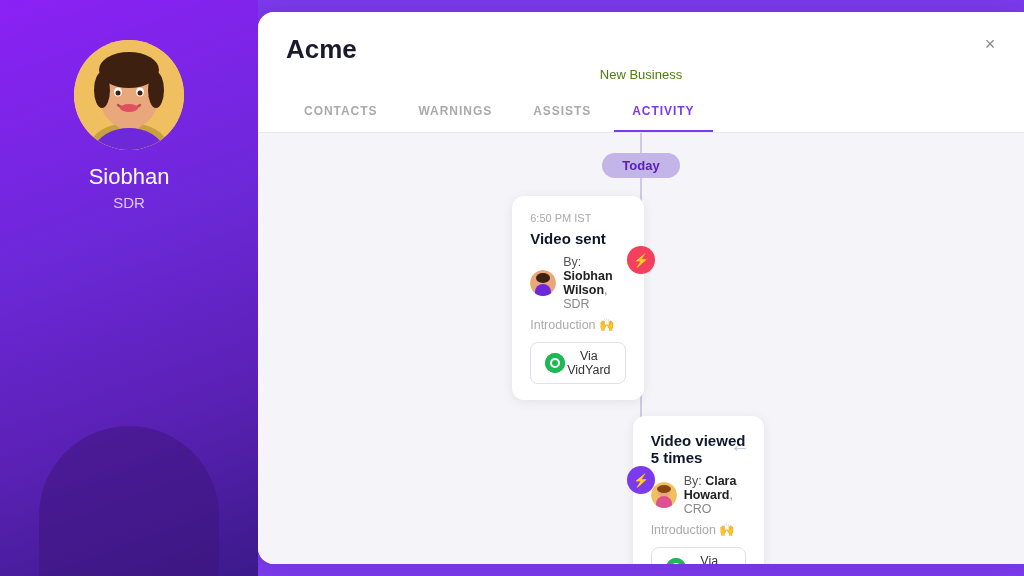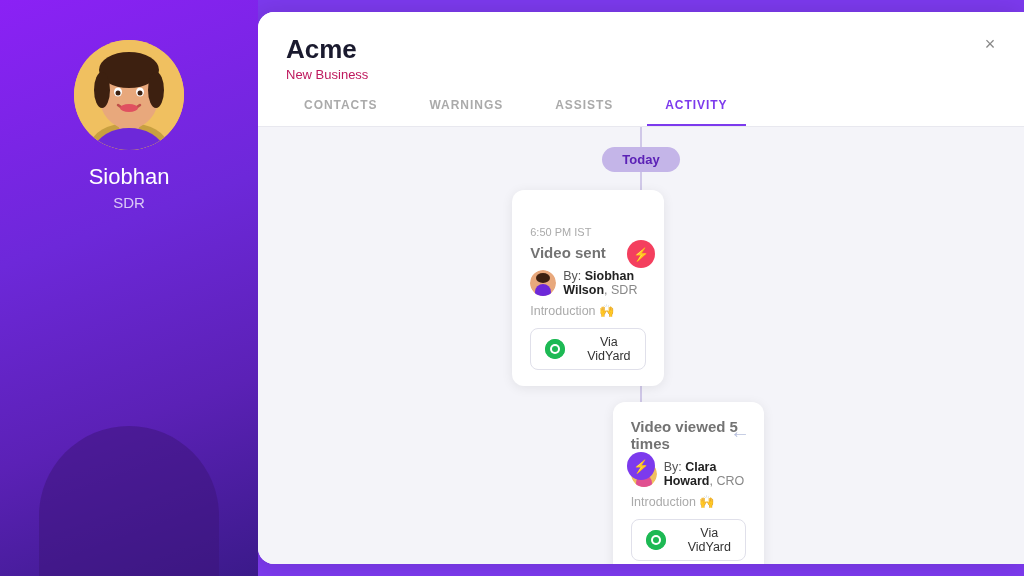--- a/index.html
+++ b/index.html
@@ -79,42 +79,43 @@
       position: relative;
     }
     .panel-title {
       font-size: 26px;
       font-weight: 700;
       color: #1a1a2e;
       line-height: 1.2;
     }
     .panel-subtitle {
       font-size: 13px;
-      color: #be185d;
+      color: #4d7c0f;
       margin-top: 2px;
-      margin-bottom: 8px;
+      margin-bottom: 14px;
+      text-align: center;
     }
     .close-btn {
       position: absolute;
       top: 18px;
       right: 20px;
       width: 28px;
       height: 28px;
       display: flex;
       align-items: center;
       justify-content: center;
       cursor: pointer;
       color: #888;
       font-size: 18px;
       border: none;
       background: none;
     }
     .tabs {
       display: flex;
-      gap: 16px;
+      gap: 5px;
     }
     .tab {
       padding: 8px 18px 12px 18px;
       font-size: 12px;
       font-weight: 600;
       letter-spacing: 0.08em;
       color: #aaa;
       cursor: pointer;
       border-bottom: 2.5px solid transparent;
       text-transform: uppercase;
@@ -226,26 +227,25 @@
       border-radius: 12px;
       padding: 16px 18px;
       box-shadow: 0 2px 12px rgba(0,0,0,0.08);
       max-width: 280px;
       width: 100%;
     }
     .event-time {
       font-size: 11px;
       color: #aaa;
       margin-bottom: 6px;
-      margin-top: 20px;
     }
     .event-title {
       font-size: 15px;
       font-weight: 700;
-      color: #737373;
+      color: #0f172a;
       margin-bottom: 8px;
     }
     .event-by {
       display: flex;
       align-items: center;
       gap: 7px;
       margin-bottom: 6px;
     }
     .by-avatar {
       width: 26px;
@@ -267,21 +267,21 @@
       font-weight: 400;
     }
     .event-label {
       font-size: 12.5px;
       color: #aaa;
       margin-bottom: 10px;
     }
     .vidyard-btn {
       display: inline-flex;
       align-items: center;
-      gap: 22px;
+      gap: 2px;
       background: #fff;
       border: 1.5px solid #e0e0ea;
       border-radius: 8px;
       padding: 6px 14px;
       font-size: 12.5px;
       color: #333;
       font-weight: 500;
       cursor: pointer;
     }
 

